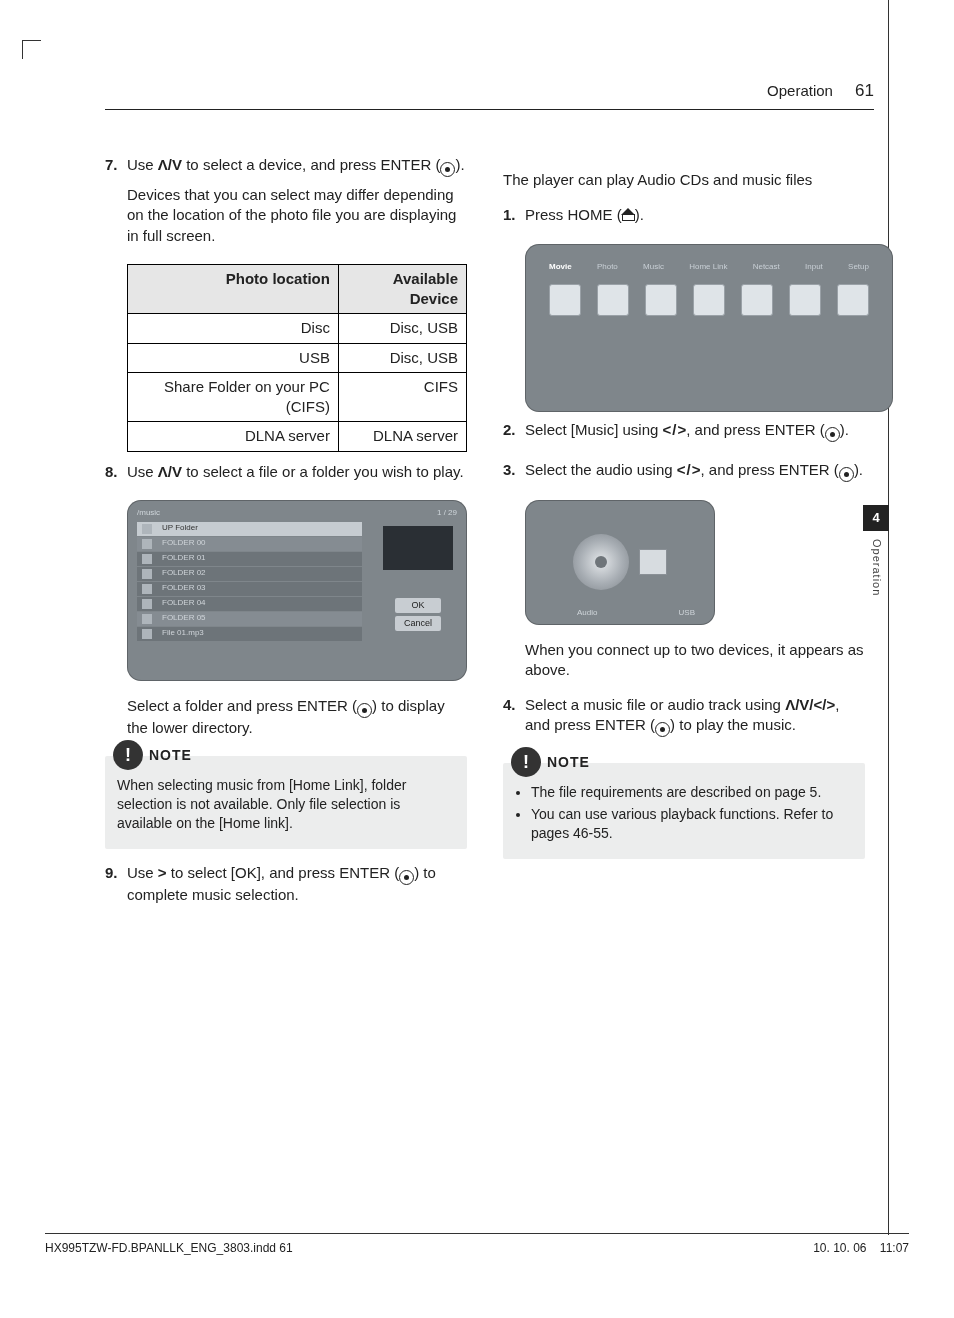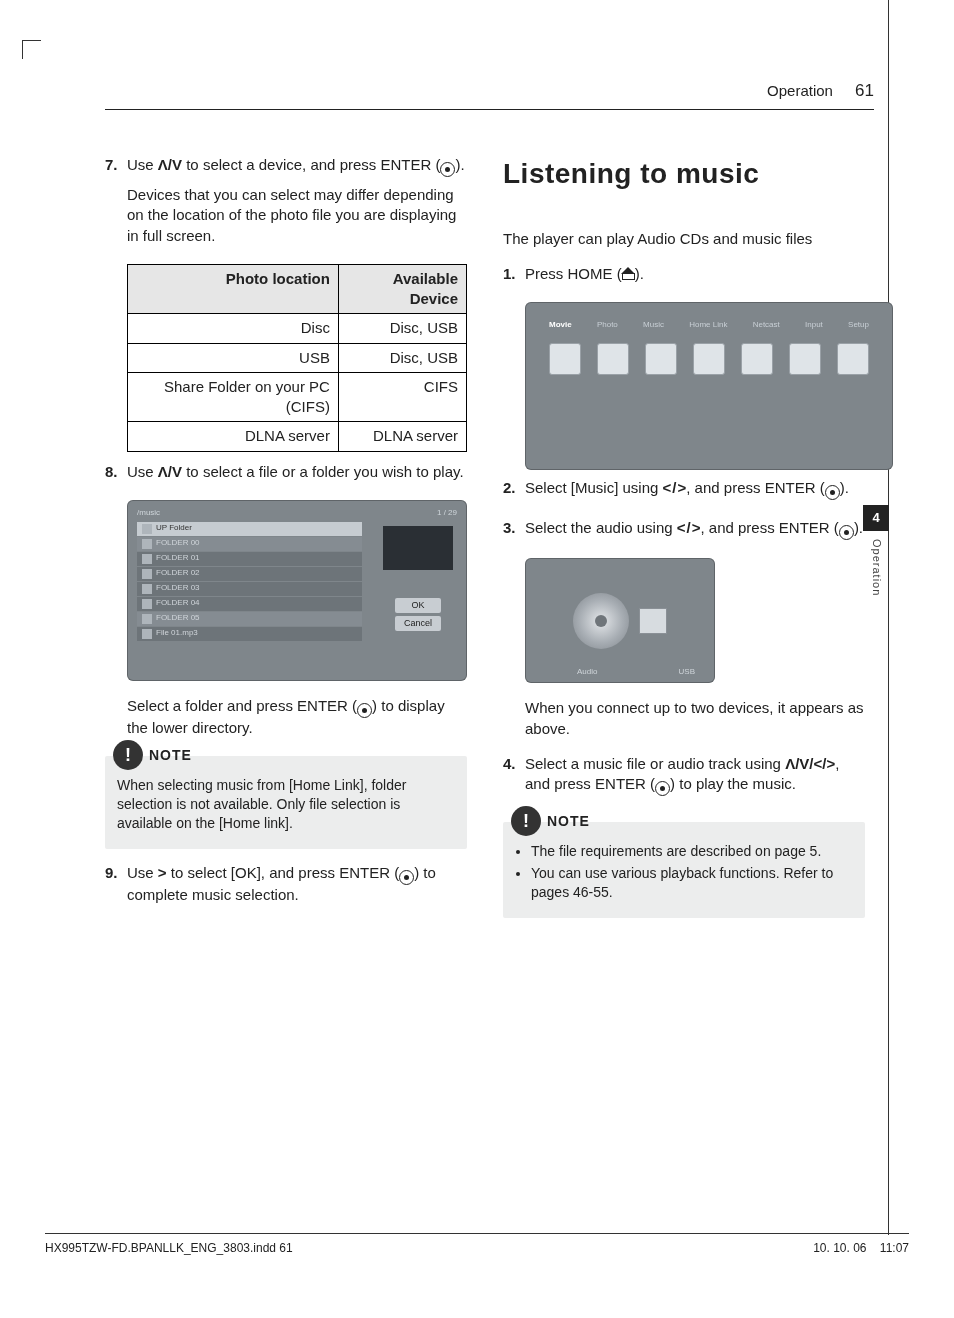--- a/index.html
+++ b/index.html
@@ -13,24 +13,24 @@
 ol.steps{list-style:none;margin:0;padding:0}
 ol.steps>li{display:flex;margin-bottom:10px}
 .step-num{font-weight:700;width:22px;flex:none}
 .step-body{flex:1}
 .step-body p{margin:0 0 8px 0}
 .indent{margin-left:22px}
 .sym{font-family:Arial,sans-serif;font-weight:700}
 table.loc{border-collapse:collapse;width:100%;margin:6px 0 10px 22px;width:calc(100% - 22px);font-size:15px}
 table.loc th,table.loc td{border:1px solid #000;padding:4px 8px;text-align:right;vertical-align:top}
 table.loc th{background:#e6e6e6;font-weight:700}
-.screenshot{margin:8px 0 8px 22px;background:#7f868b;border-radius:6px;color:#d8dce0;font-size:9px;position:relative;box-shadow:inset 0 0 0 1px rgba(0,0,0,.25)}
+.screenshot{margin:8px 0 8px 22px;background:#7f868b;border-radius:14px;color:#d8dce0;font-size:9px;position:relative;box-shadow:inset 0 0 0 1px rgba(0,0,0,.25)}
 .shot-folder{width:320px;height:165px;padding:8px 10px}
 .shot-folder .hdr{display:flex;justify-content:space-between;color:#cfd6db;font-size:8px;margin-bottom:3px}
-.shot-folder .row{display:flex;align-items:center;background:#6d7479;margin:1px 0;height:14px;padding:0 5px;font-size:8px;color:#cfd4d9;gap:4px}
+.shot-folder .row{display:flex;align-items:center;background:#6d7479;margin:1px 0;height:14px;padding:0 5px;font-size:8px;color:#cfd4d9;gap:10px}
 .shot-folder .row.alt{background:#858c92}
 .shot-folder .row.up{background:#c6ccd1;color:#333}
 .shot-folder .panel{position:absolute;right:14px;top:26px;width:70px}
 .shot-folder .thumb{width:70px;height:44px;background:#2a2f34;margin-bottom:28px}
 .shot-folder .btn{background:#c8cdd2;color:#222;text-align:center;font-size:9px;margin:3px 12px;height:15px;line-height:15px;border-radius:2px}
 .shot-folder .list{width:225px}
 .ficon{width:10px;height:10px;background:#aeb5bb;display:inline-block}
 .note{margin:18px 0 14px 0;background:#eceded;padding:12px 12px 12px 12px;font-size:14px;border-radius:2px}
 .note-head{display:flex;align-items:center;gap:6px;margin:-28px 0 6px -4px}
 .note-badge{width:30px;height:30px;border-radius:50%;background:#333;color:#fff;display:flex;align-items:center;justify-content:center;font-weight:700;font-size:18px}
@@ -194,21 +194,20 @@
           <div class="step-body">
             <p>
               <span>Use </span><span class="sym">&gt;</span><span> to select [OK], and press ENTER (</span><span class="enter-icon"></span><span>) to complete music selection.</span>
             </p>
           </div>
         </li>
       </ol>
     </div>
 
     <div class="col">
-      <h1 class="sect">Listening to music</h1>
       <p>The player can play Audio CDs and music files</p>
 
       <ol class="steps">
         <li>
           <div class="step-num">1.</div>
           <div class="step-body">
               <p>
             <span>Press HOME (</span><span class="home-icon"></span><span>).</span>
           </p>
             </div>

